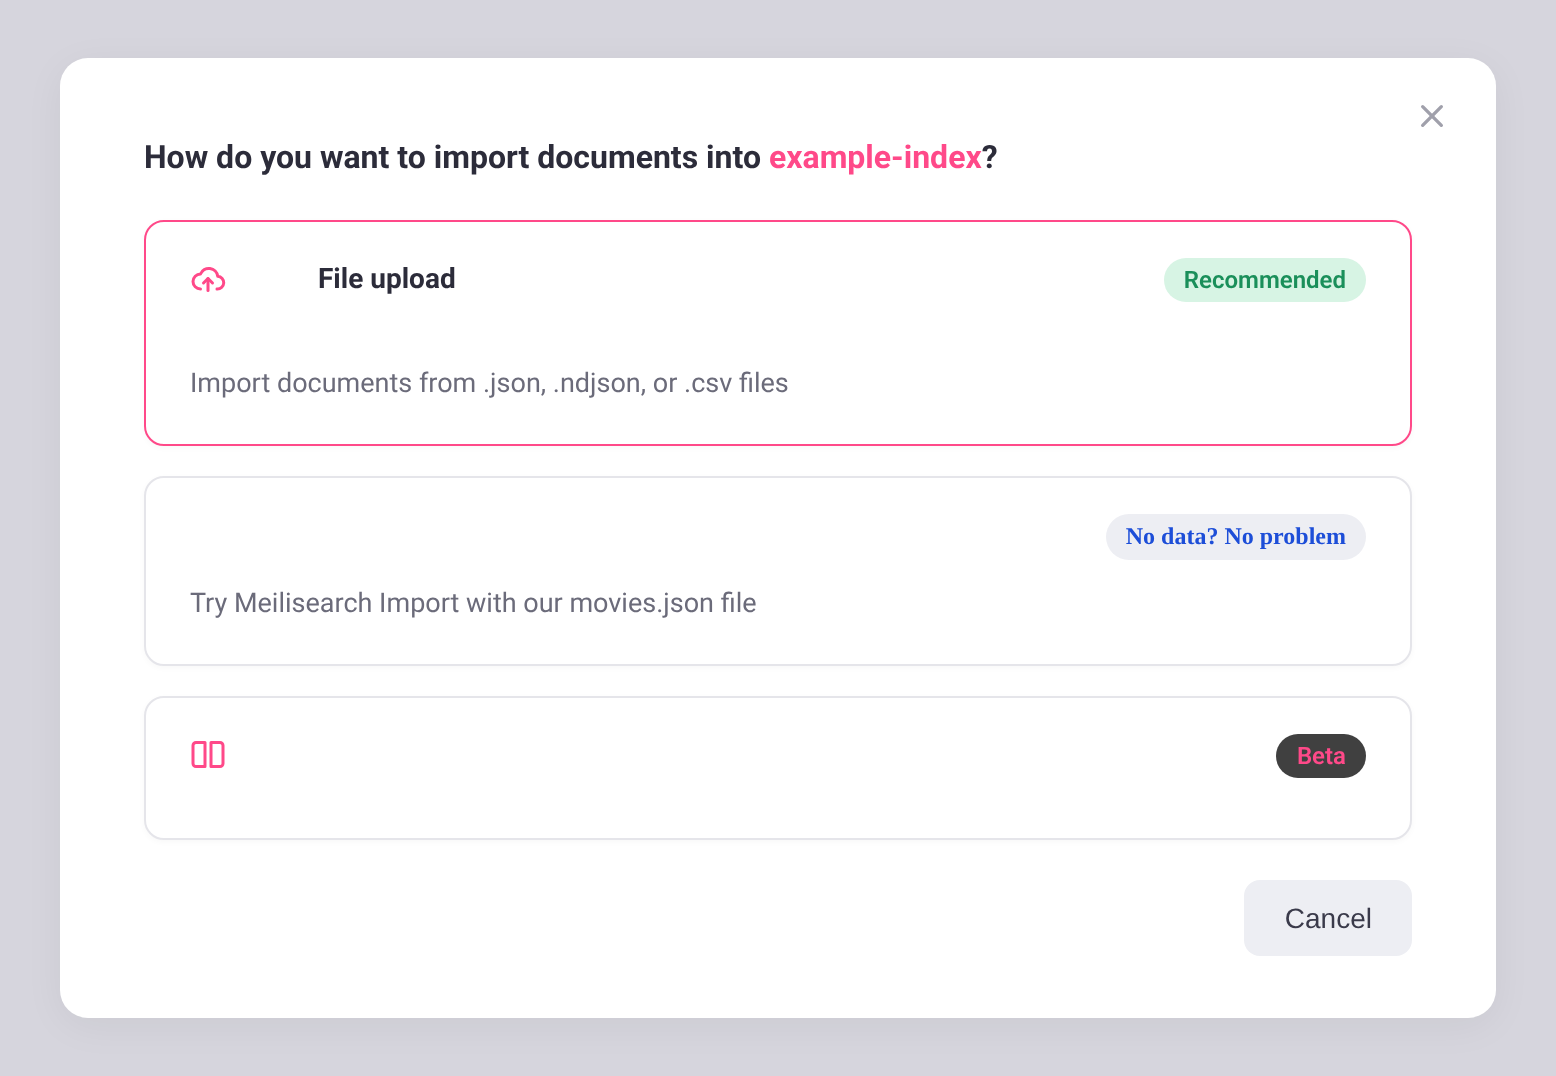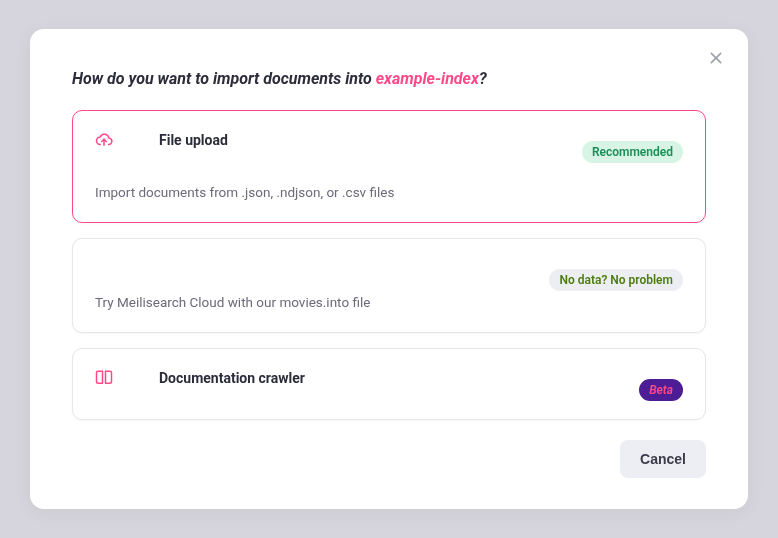--- a/index.html
+++ b/index.html
@@ -42,21 +42,20 @@
     .close-btn svg {
       width: 16px;
       height: 16px;
     }
     .modal-title {
       font-size: 16px;
       font-weight: 700;
       color: #2c2c3a;
       margin-bottom: 22px;
       margin-top: 12px;
-      font-style: italic;
     }
     .modal-title .index-name {
       color: #ff4989;
     }
     .option-card {
       border: 1px solid #e5e5ea;
       border-radius: 10px;
       padding: 20px 22px;
       margin-bottom: 15px;
       cursor: pointer;
@@ -91,52 +90,52 @@
       color: #2c2c3a;
     }
     .option-desc {
       font-size: 13.5px;
       color: #6b6b7a;
       line-height: 1.4;
       margin-top: 34px;
     }
     .badge {
       position: absolute;
-      top: 30px;
+      top: 18px;
       right: 22px;
       font-size: 12px;
       font-weight: 600;
       padding: 4px 10px;
       border-radius: 12px;
     }
     .badge-recommended {
       background: #d7f4e4;
       color: #1a8f5a;
     }
     .badge-info {
       background: #edeef3;
-      color: #4d7c0f;
+      color: #1d4ed8;
+      font-family: Liberation Serif, serif;
     }
     .badge-beta {
-      background: #4c1d95;
+      background: #404040;
       color: #ff4989;
-      font-style: italic;
     }
     .modal-footer {
       display: flex;
       justify-content: flex-end;
       margin-top: 20px;
     }
     .cancel-btn {
       background: #edeef3;
       border: none;
       border-radius: 8px;
       padding: 11px 20px;
       font-size: 14px;
-      font-weight: 700;
+      font-weight: 400;
       color: #3a3a4a;
       cursor: pointer;
     }
   </style>
 </head>
 <body>
 
 <div class="modal">
   <button class="close-btn">
     <span>
@@ -161,32 +160,31 @@
           <line x1="12" y1="11" x2="12" y2="19"></line>
         </svg>
       </span>
       <span class="option-title">File upload</span>
     </div>
     <div class="option-desc">Import documents from .json, .ndjson, or .csv files</div>
   </div>
 
   <div class="option-card">
     <span class="badge badge-info">No data? No problem</span>
-    <div class="option-desc">Try Meilisearch Cloud with our movies.into file</div>
+    <div class="option-desc">Try Meilisearch Import with our movies.json file</div>
   </div>
 
   <div class="option-card">
     <span class="badge badge-beta">Beta</span>
     <div class="option-header">
       <span class="option-icon pink">
         <svg viewBox="0 0 24 24" fill="none" stroke="#ff4989" stroke-width="2" stroke-linecap="round" stroke-linejoin="round">
           <path d="M2 5a2 2 0 0 1 2-2h6v16H4a2 2 0 0 1-2-2V5z"></path>
           <path d="M22 5a2 2 0 0 0-2-2h-6v16h6a2 2 0 0 0 2-2V5z"></path>
         </svg>
       </span>
-      <span class="option-title">Documentation crawler</span>
     </div>
   </div>
 
   <div class="modal-footer">
     <button class="cancel-btn">Cancel</button>
   </div>
 </div>
 
 </body></html>

